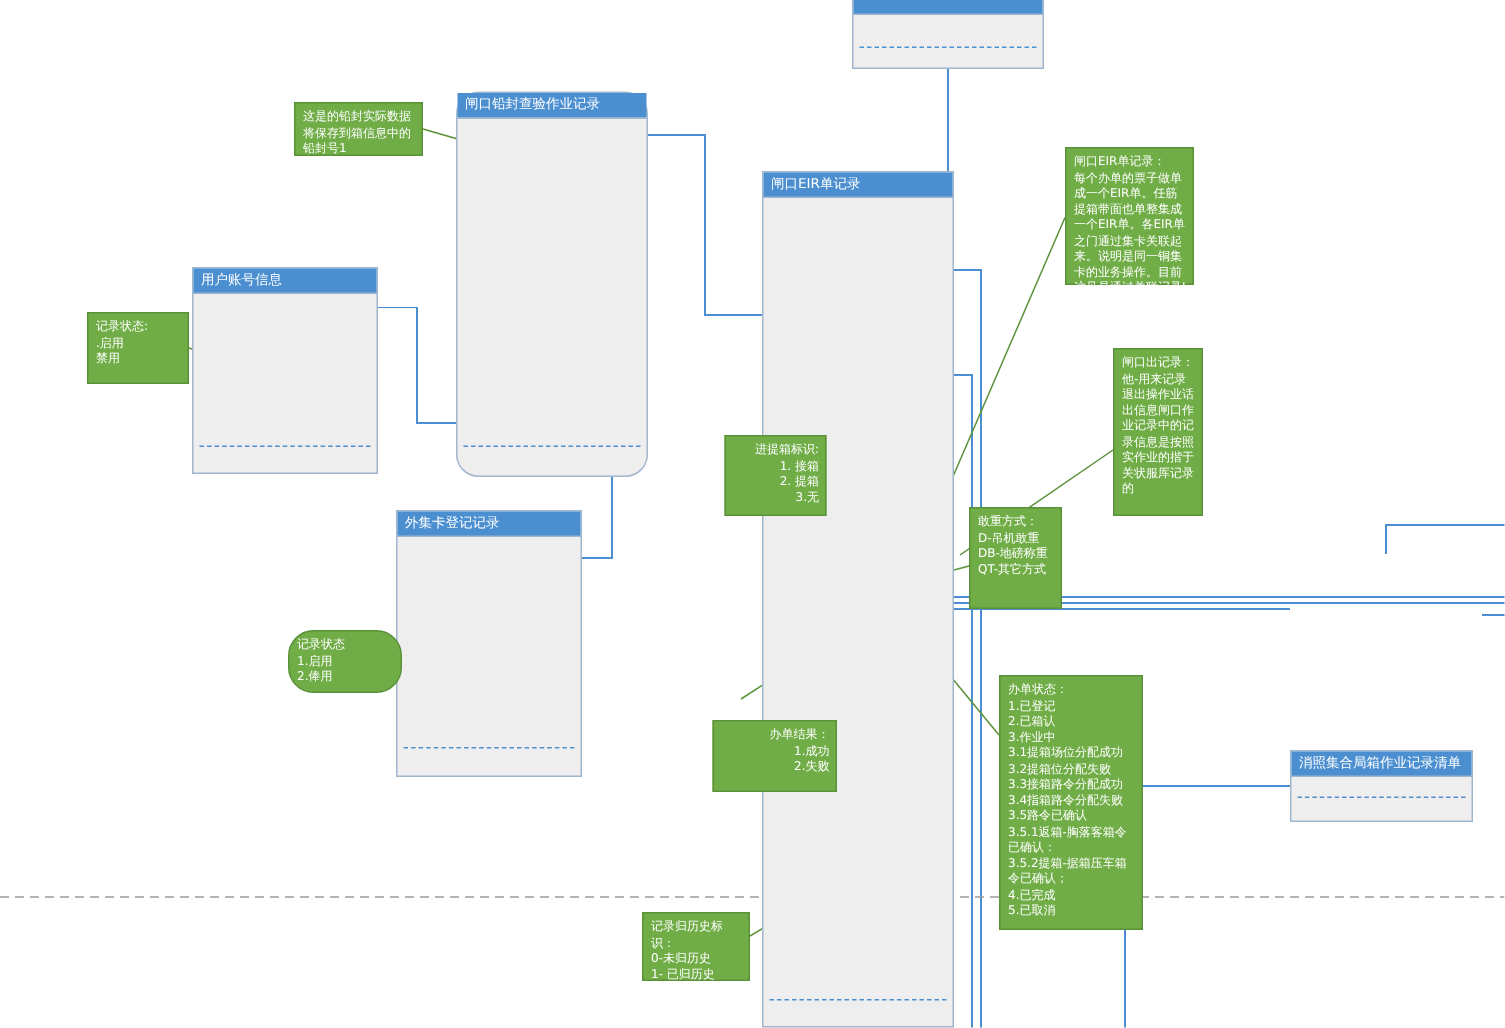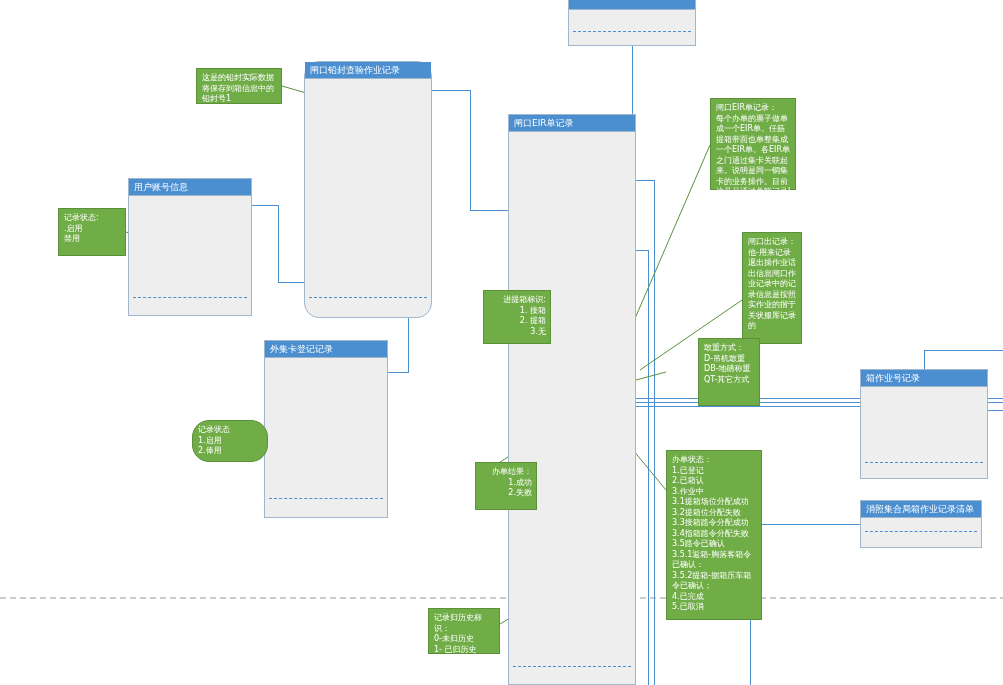--- a/index.html
+++ b/index.html
@@ -128,26 +128,20 @@
     </div>
   </div>
 
   <div class="entity" style="left:264px;top:340px;width:124px;height:178px;">
     <div class="title">外集卡登记记录</div>
     <div class="body">
       <div class="sep" style="top:140px;"></div>
     </div>
   </div>
 
-  <div class="entity" style="left:860px;top:369px;width:128px;height:110px;">
-    <div class="title">箱作业号记录</div>
-    <div class="body">
-      <div class="sep" style="top:75px;"></div>
-    </div>
-  </div>
 
   <div class="entity" style="left:860px;top:500px;width:122px;height:48px;">
     <div class="title">消照集合局箱作业记录清单</div>
     <div class="body">
       <div class="sep" style="top:13px;"></div>
     </div>
   </div>
 
   <div class="note" style="left:196px;top:68px;width:86px;height:36px;">这是的铅封实际数据将保存到箱信息中的铅封号1</div>
   <div class="note" style="left:710px;top:98px;width:86px;height:92px;">闸口EIR单记录：
@@ -157,25 +151,25 @@
   <div class="note" style="left:58px;top:208px;width:68px;height:48px;">记录状态:
     .启用
     禁用</div>
   <div class="note" style="left:192px;top:420px;width:76px;height:42px;border-radius:17px;">记录状态
 1.启用
 2.俸用</div>
   <div class="note r" style="left:440px;top:290px;width:68px;height:54px;">进提箱标识:
 1. 接箱
 2. 提箱
 3.无</div>
-  <div class="note" style="left:698px;top:338px;width:62px;height:68px;">敢重方式：
+  <div class="note" style="left:646px;top:338px;width:62px;height:68px;">敢重方式：
 D-吊机敢重
 DB-地磅称重
 QT-其它方式</div>
-  <div class="note r" style="left:432px;top:462px;width:62px;height:48px;">办单结果：
+  <div class="note r" style="left:432px;top:480px;width:83px;height:48px;">办单结果：
 1.成功
 2.失败</div>
   <div class="note" style="left:666px;top:450px;width:96px;height:170px;">办单状态：
 1.已登记
 2.已箱认
 3.作业中
 3.1提箱场位分配成功
 3.2提箱位分配失败
 3.3接箱路令分配成功
 3.4指箱路令分配失败

